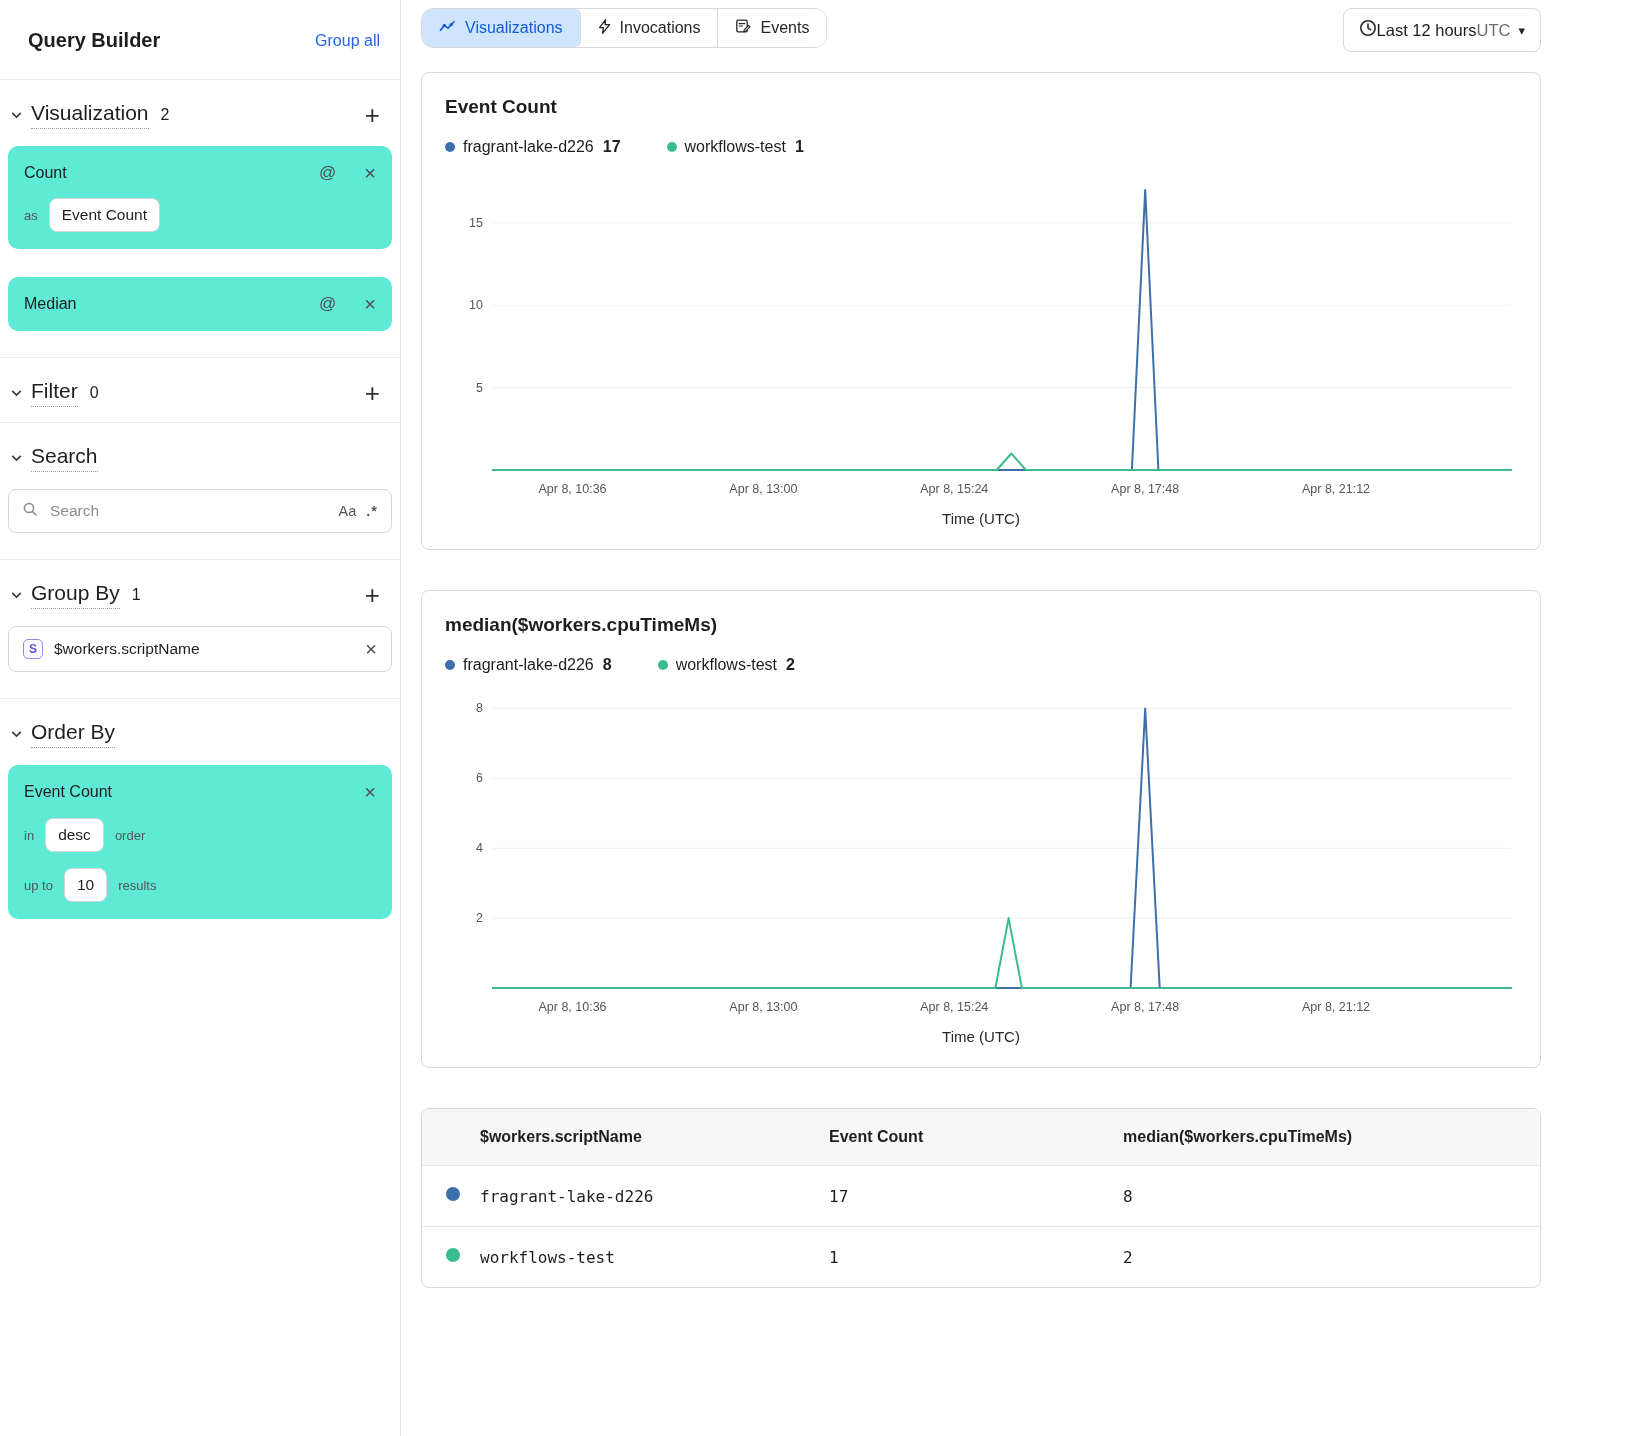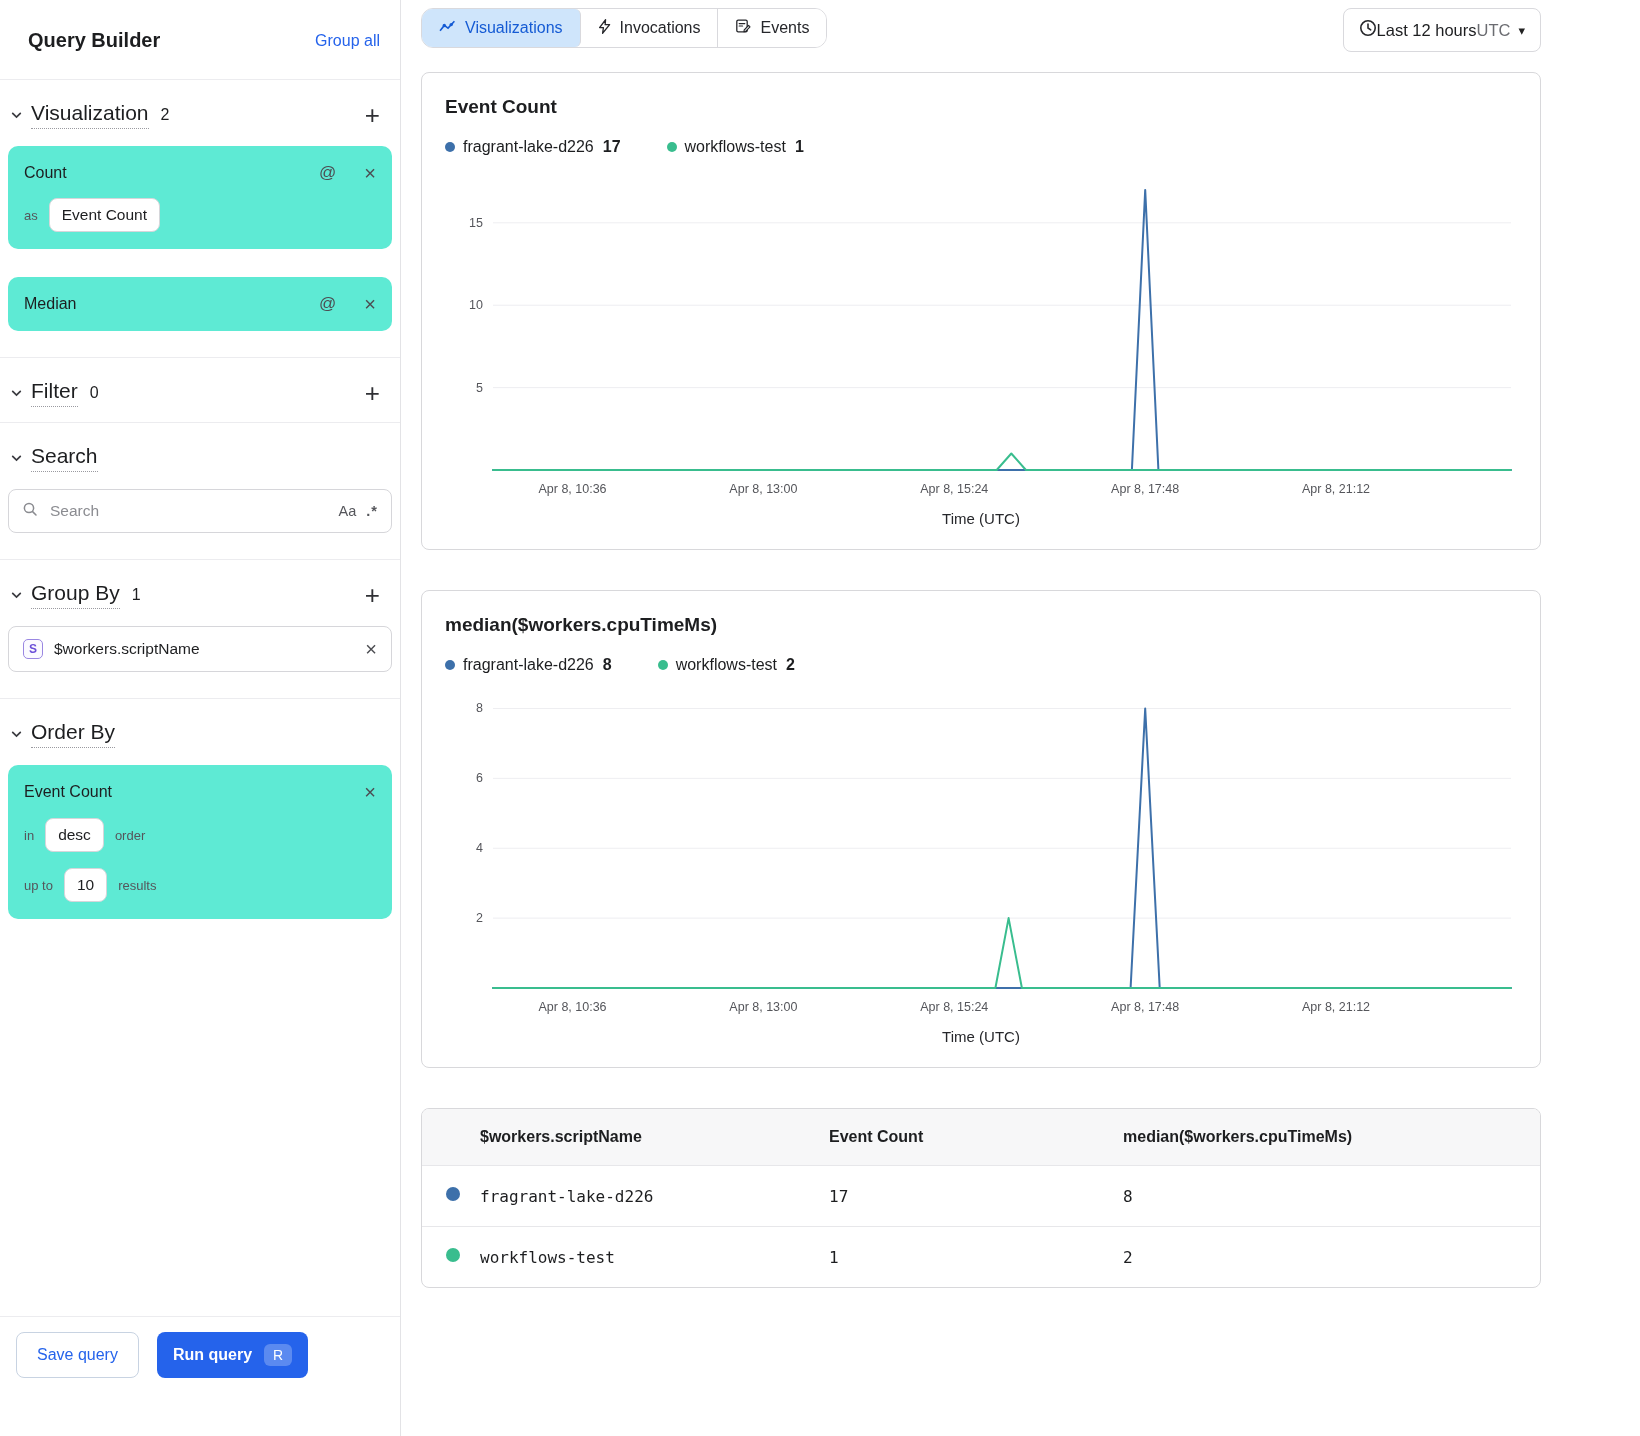--- a/index.html
+++ b/index.html
@@ -186,27 +186,20 @@
     </div>
     <div class="card-row">
       <span class="muted">up to</span>
       <span class="chip">10</span>
       <span class="muted">results</span>
     </div>
   </div>
 
   <div class="spacer"></div>
 
-  <div class="sb-footer">
-    <button class="btn btn-outline">Save query</button>
-    <button class="btn btn-primary">
-      <span>Run query</span>
-      <span class="kbd">R</span>
-    </button>
-  </div>
 </aside>
 
 <main>
   <div class="topbar">
     <div class="tabs">
       <div class="tab active">
         <span><svg width="17" height="15" viewBox="0 0 16 14">
               <path d="M1 11 L5 6 L8.5 8.5 L14.5 2" stroke="currentColor" stroke-width="1.5" fill="none"></path>
               <circle cx="5" cy="6" r="1.6" fill="currentColor"></circle>
               <circle cx="11.5" cy="5.2" r="1.6" fill="currentColor"></circle>

